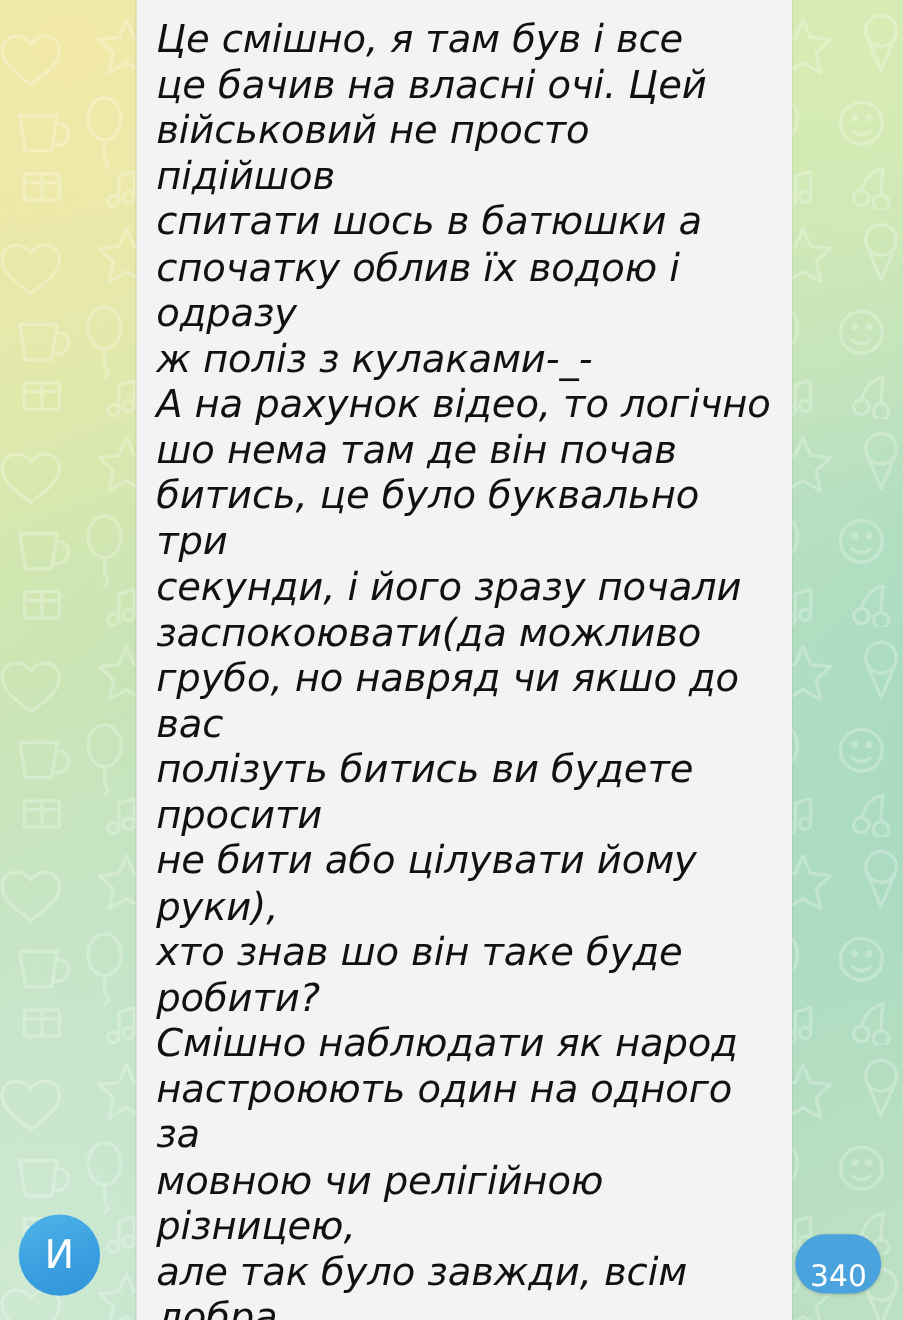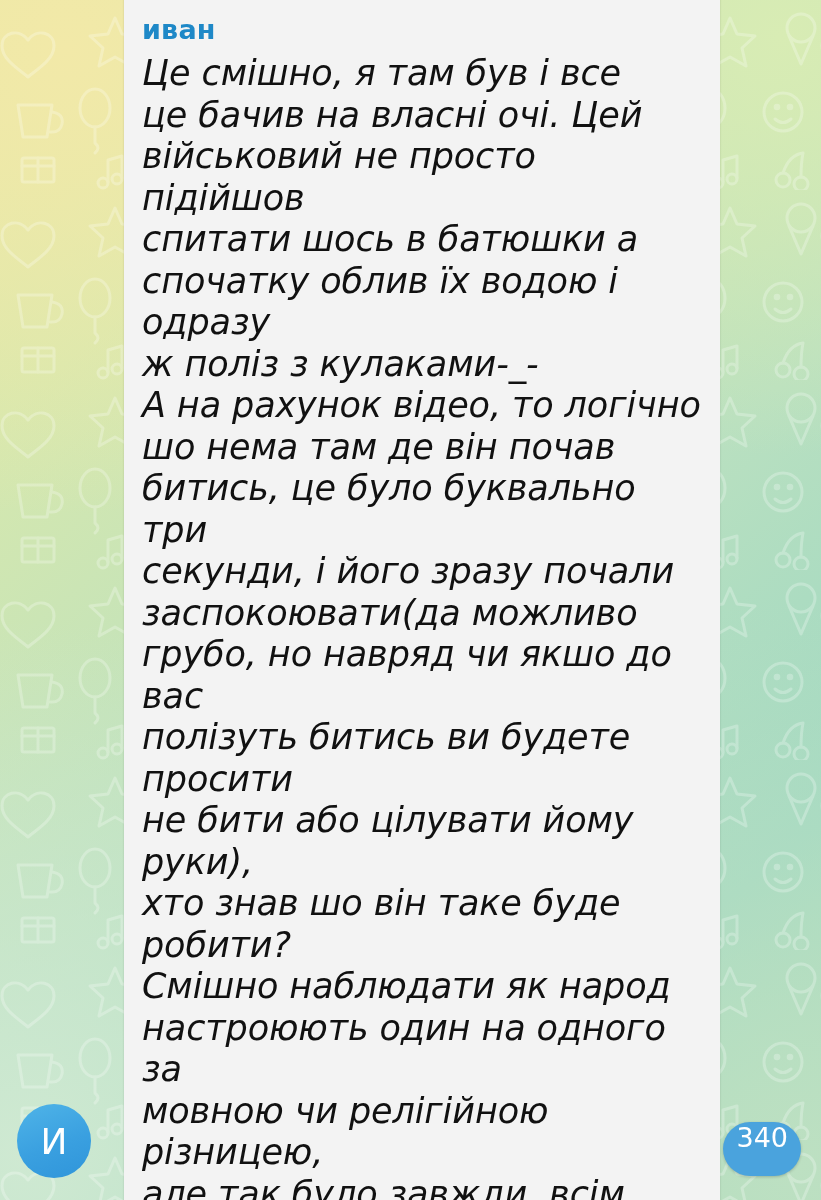--- a/index.html
+++ b/index.html
@@ -109,21 +109,21 @@
   .badge {
     position: absolute;
     right: 20px;
     bottom: 24px;
     min-width: 70px;
     height: 54px;
     padding: 0 13px;
     border-radius: 27px;
     background: #4aa3dd;
     color: #ffffff;
-    display: flex; align-items: flex-start; justify-content: center;
+    display: flex; align-items: flex-end; justify-content: center;
     font-size: 27px;
     font-weight: 500;
     box-shadow: 0 1px 3px rgba(0,0,0,.2);
   }
 </style>
 </head>
 <body>
 
 <div id="screen">
 
@@ -162,21 +162,20 @@
             <circle cx="186" cy="184" r="7"></circle>
             <path d="M168 173 q6-18 20-20 M186 177 q0-14 2-24"></path>
           </g>
         </pattern>
       </defs>
       <rect x="0" y="0" width="821" height="1200" fill="url(#dood)"></rect>
     </svg>
   </div>
 
   <div class="bubble">
-    <div class="author">иван</div>
     <div class="msg-text">Це смішно, я там був і все
 це бачив на власні очі. Цей
 військовий не просто підійшов
 спитати шось в батюшки а
 спочатку облив їх водою і одразу
 ж поліз з кулаками-_-
 А на рахунок відео, то логічно
 шо нема там де він почав
 битись, це було буквально три
 секунди, і його зразу почали

